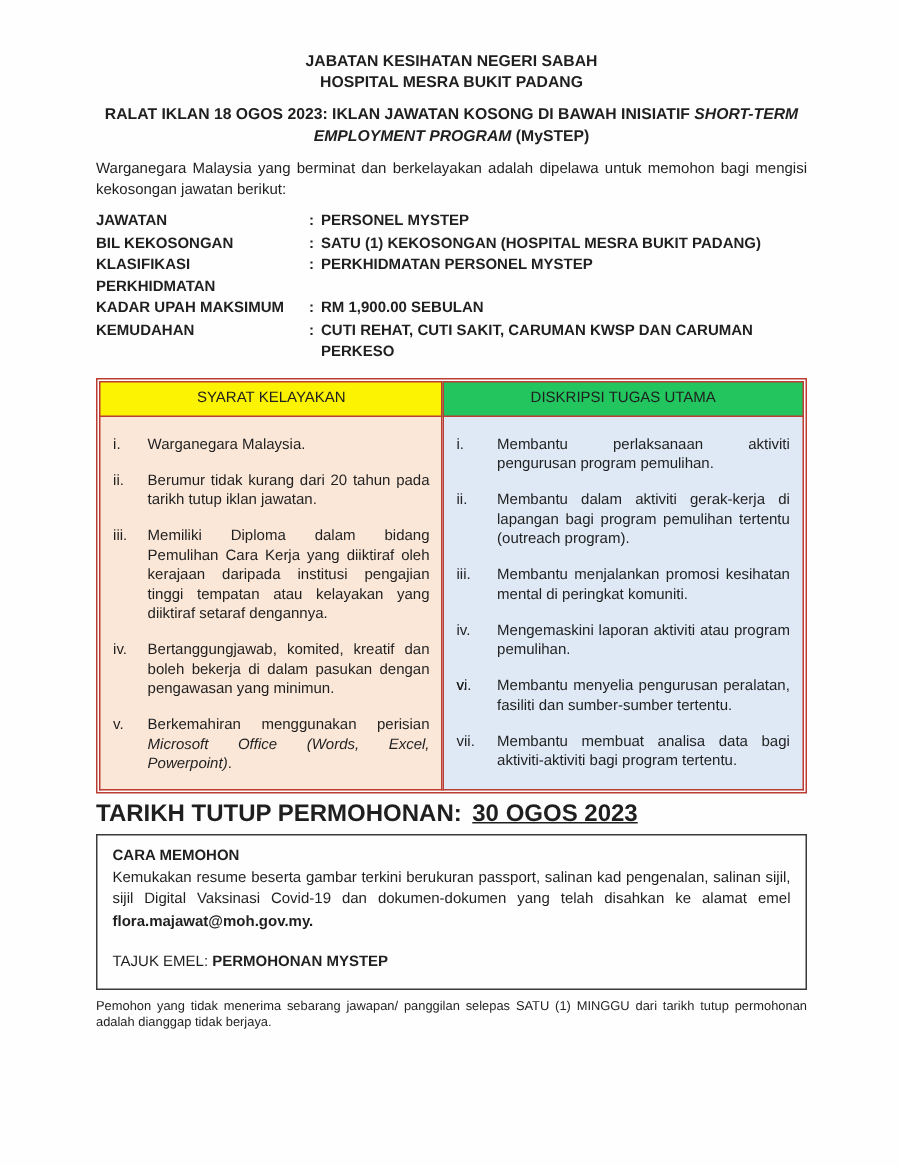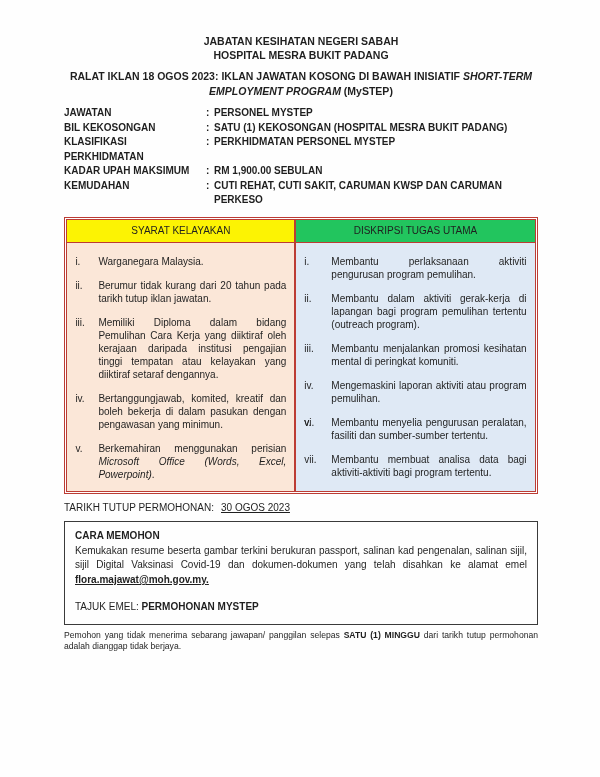--- a/index.html
+++ b/index.html
@@ -40,48 +40,49 @@
   .td-right { background:#dfe9f5; border-left-width:0.7px; }
   ul.numlist { list-style:none; }
   ul.numlist li { position:relative; margin-bottom:11px; text-align:justify; }
   ul.numlist li:last-child { margin-bottom:0; }
   .td-left  ul.numlist li { padding-left:25px; }
   .td-right ul.numlist li { padding-left:29px; }
   .num { position:absolute; left:2px; top:0; }
   .txt b { font-weight:400; }
   .txt i { font-style:italic; }
   
-  .closing { font-size:10px; font-weight:400; line-height:14px; margin-bottom:6px; }
+  .closing { font-size:16px; font-weight:700; line-height:14px; margin-bottom:6px; }
   .closing .date { text-decoration:underline; margin-left:7px; }
   
   .apply-box {
     border:1.4px solid #3a3a3a; padding:7px 10px 9px 10px;
     font-size:10px; line-height:14.5px; margin-bottom:5px;
   }
   .apply-box .box-title { font-weight:700; }
   .apply-box .box-body { text-align:justify; }
-  .apply-box .email { font-weight:700;text-decoration:underline; }
+  .apply-box .email { font-weight:700; }
   .apply-box .subject { margin-top:13px; }
   .apply-box .subject-value { font-weight:700; }
   
   .footnote { font-size:8.6px; line-height:11.5px; text-align:justify; }
-  .footnote b { font-weight:700; }
+  .footnote b { font-weight:400; }
 </style>
 </head>
 <body>
 
 <div class="page">
 
   <div class="org-header center">
     <div>JABATAN KESIHATAN NEGERI SABAH</div>
     <div>HOSPITAL MESRA BUKIT PADANG</div>
   </div>
 
   <div class="doc-title center"><span>RALAT IKLAN 18 OGOS 2023: IKLAN JAWATAN KOSONG DI BAWAH INISIATIF </span><em>SHORT-TERM EMPLOYMENT PROGRAM</em><span> (MySTEP)</span></div>
 
+  <p class="intro">Warganegara Malaysia yang berminat dan berkelayakan adalah dipelawa untuk memohon bagi mengisi kekosongan jawatan berikut:</p>
 
   <div class="details">
     <div class="detail-row">
       <span class="detail-label">JAWATAN</span>
       <span class="detail-sep">:</span>
       <span class="detail-value">PERSONEL MYSTEP</span>
     </div>
     <div class="detail-row">
       <span class="detail-label">BIL KEKOSONGAN</span>
       <span class="detail-sep">:</span>

